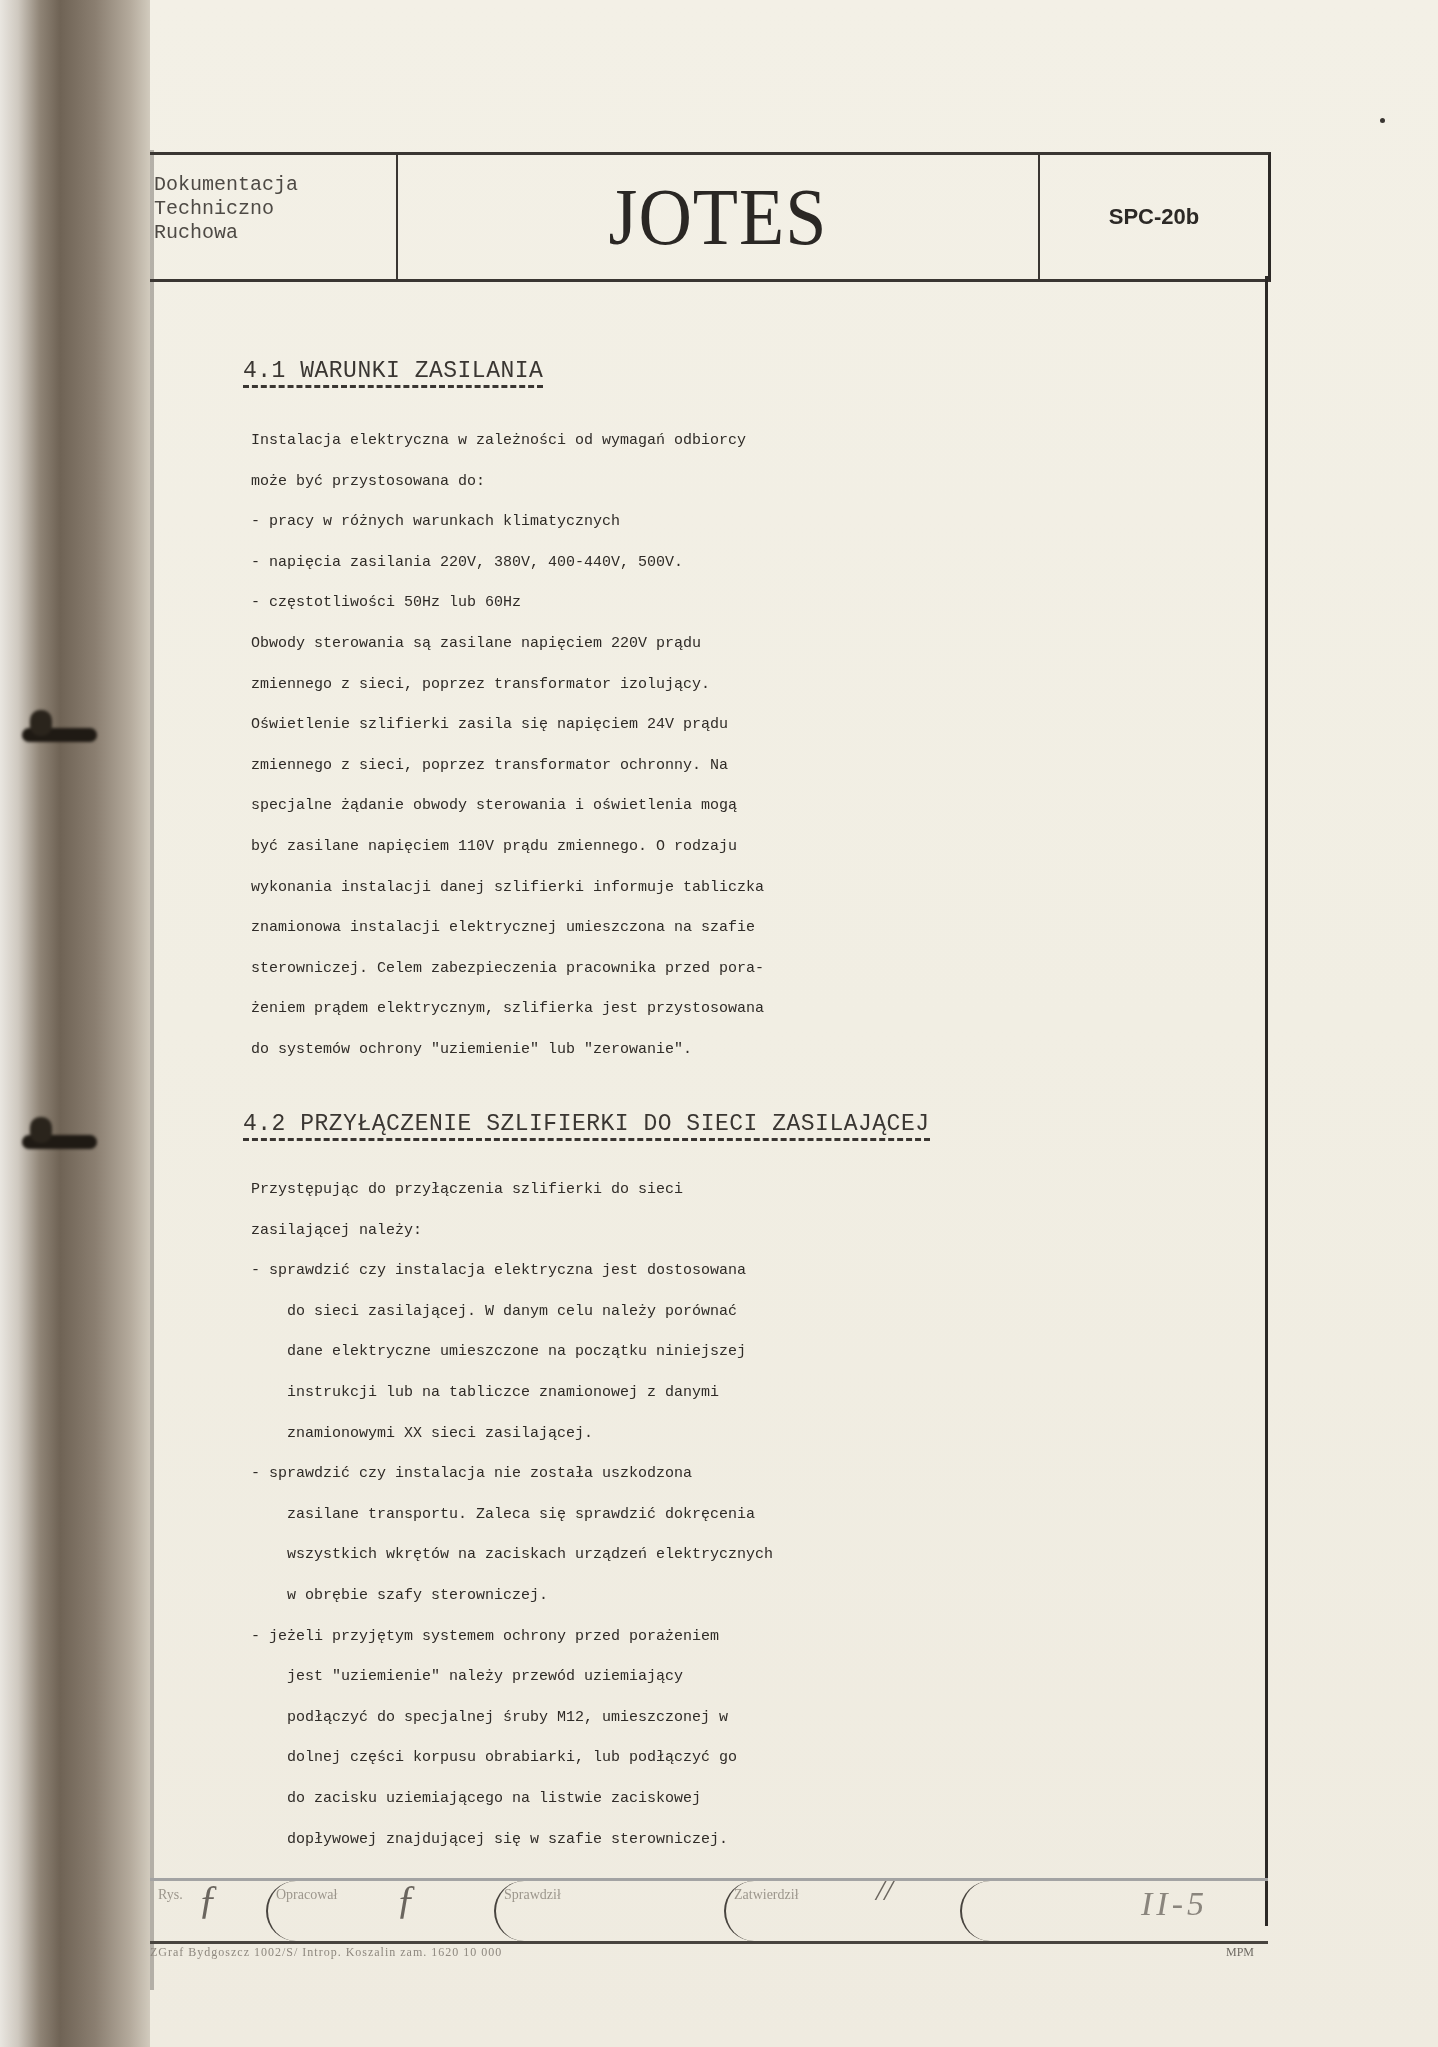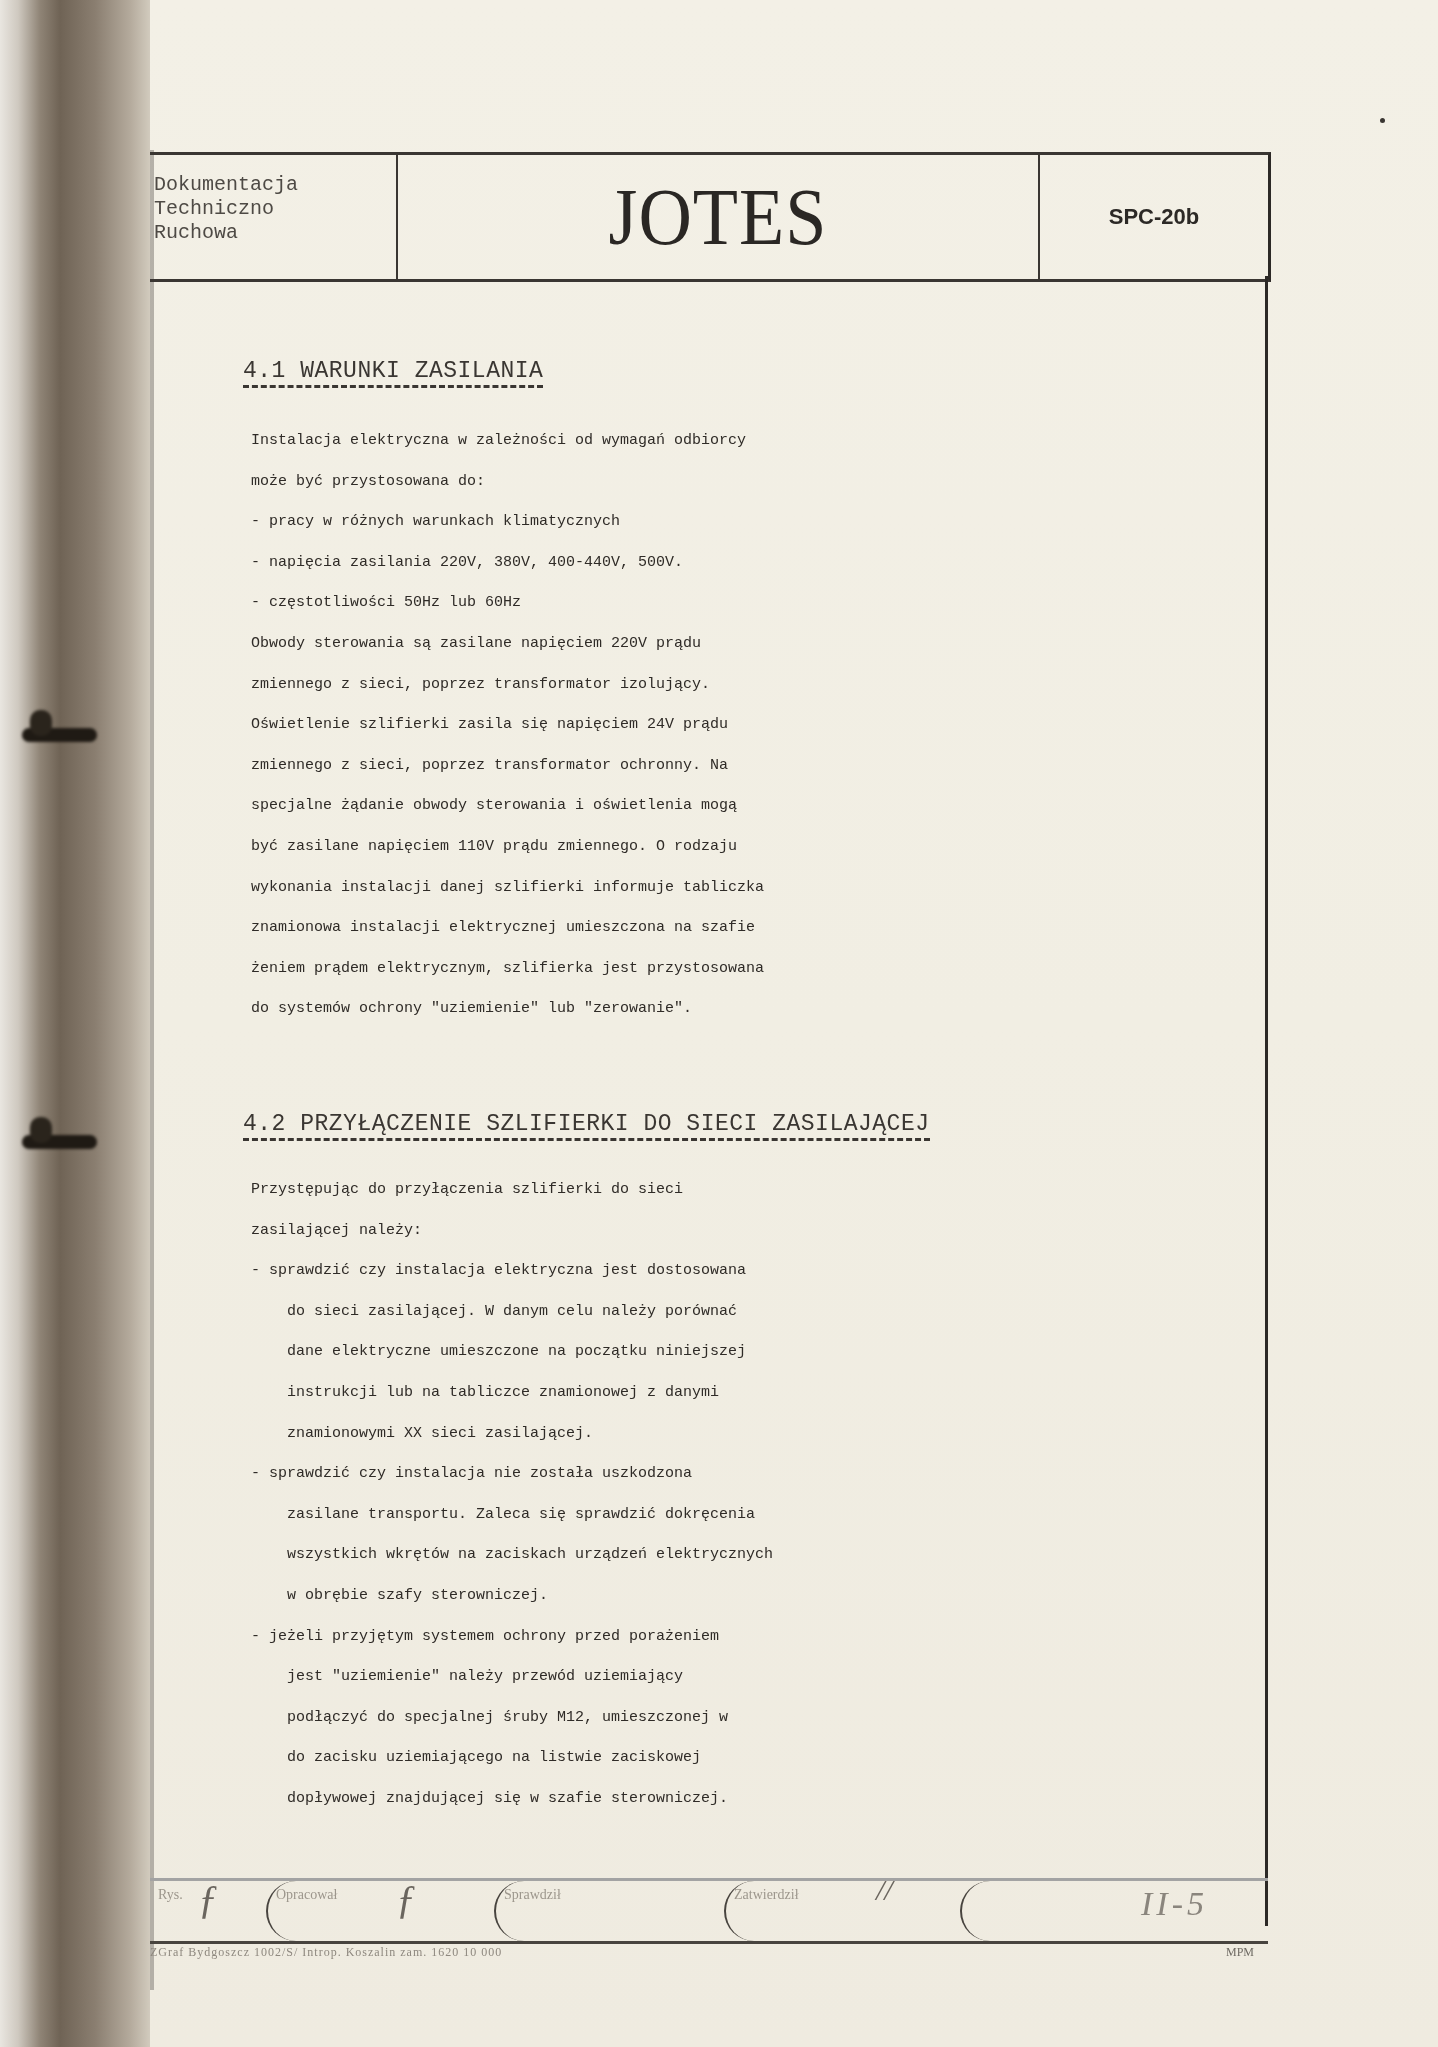--- a/index.html
+++ b/index.html
@@ -103,20 +103,21 @@
       <div>- napięcia zasilania 220V, 380V, 400-440V, 500V.</div>
       <div>- częstotliwości 50Hz lub 60Hz</div>
       <div>Obwody sterowania są zasilane napięciem 220V prądu</div>
       <div>zmiennego z sieci, poprzez transformator izolujący.</div>
       <div>Oświetlenie szlifierki zasila się napięciem 24V prądu</div>
       <div>zmiennego z sieci, poprzez transformator ochronny. Na</div>
       <div>specjalne żądanie obwody sterowania i oświetlenia mogą</div>
       <div>być zasilane napięciem 110V prądu zmiennego. O rodzaju</div>
       <div>wykonania instalacji danej szlifierki informuje tabliczka</div>
       <div>znamionowa instalacji elektrycznej umieszczona na szafie</div>
+      <div>sterowniczej. Celem zabezpieczenia pracownika przed pora-</div>
       <div>żeniem prądem elektrycznym, szlifierka jest przystosowana</div>
       <div>do systemów ochrony "uziemienie" lub "zerowanie".</div>
     </div>
 
   <div class="sec2">
     <span class="section-title">4.2 PRZYŁĄCZENIE  SZLIFIERKI  DO  SIECI  ZASILAJĄCEJ</span>
   </div>
   <div class="p2 para" id="sec1">
       <div>Przystępując do przyłączenia szlifierki do sieci</div>
       <div>zasilającej należy:</div>
@@ -125,20 +126,21 @@
       <div class="bullet-cont">dane elektryczne umieszczone na początku niniejszej</div>
       <div class="bullet-cont">instrukcji lub na tabliczce znamionowej z danymi</div>
       <div class="bullet-cont">znamionowymi XX sieci zasilającej.</div>
       <div>- sprawdzić czy instalacja nie została uszkodzona</div>
       <div class="bullet-cont">zasilane transportu. Zaleca się sprawdzić dokręcenia</div>
       <div class="bullet-cont">wszystkich wkrętów na zaciskach urządzeń elektrycznych</div>
       <div class="bullet-cont">w obrębie szafy sterowniczej.</div>
       <div>- jeżeli przyjętym systemem ochrony przed porażeniem</div>
       <div class="bullet-cont">jest "uziemienie" należy przewód uziemiający</div>
       <div class="bullet-cont">podłączyć do specjalnej śruby M12, umieszczonej w</div>
+      <div class="bullet-cont">dolnej części korpusu obrabiarki, lub podłączyć go</div>
       <div class="bullet-cont">do zacisku uziemiającego na listwie zaciskowej</div>
       <div class="bullet-cont">dopływowej znajdującej się w szafie sterowniczej.</div>
     </div>
 </div>
 
 <div class="footer">
   <div class="f-cell f1">
     <span>Rys.</span>
     <span class="sig" style="left:48px;top:-6px">ƒ</span>
   </div>

